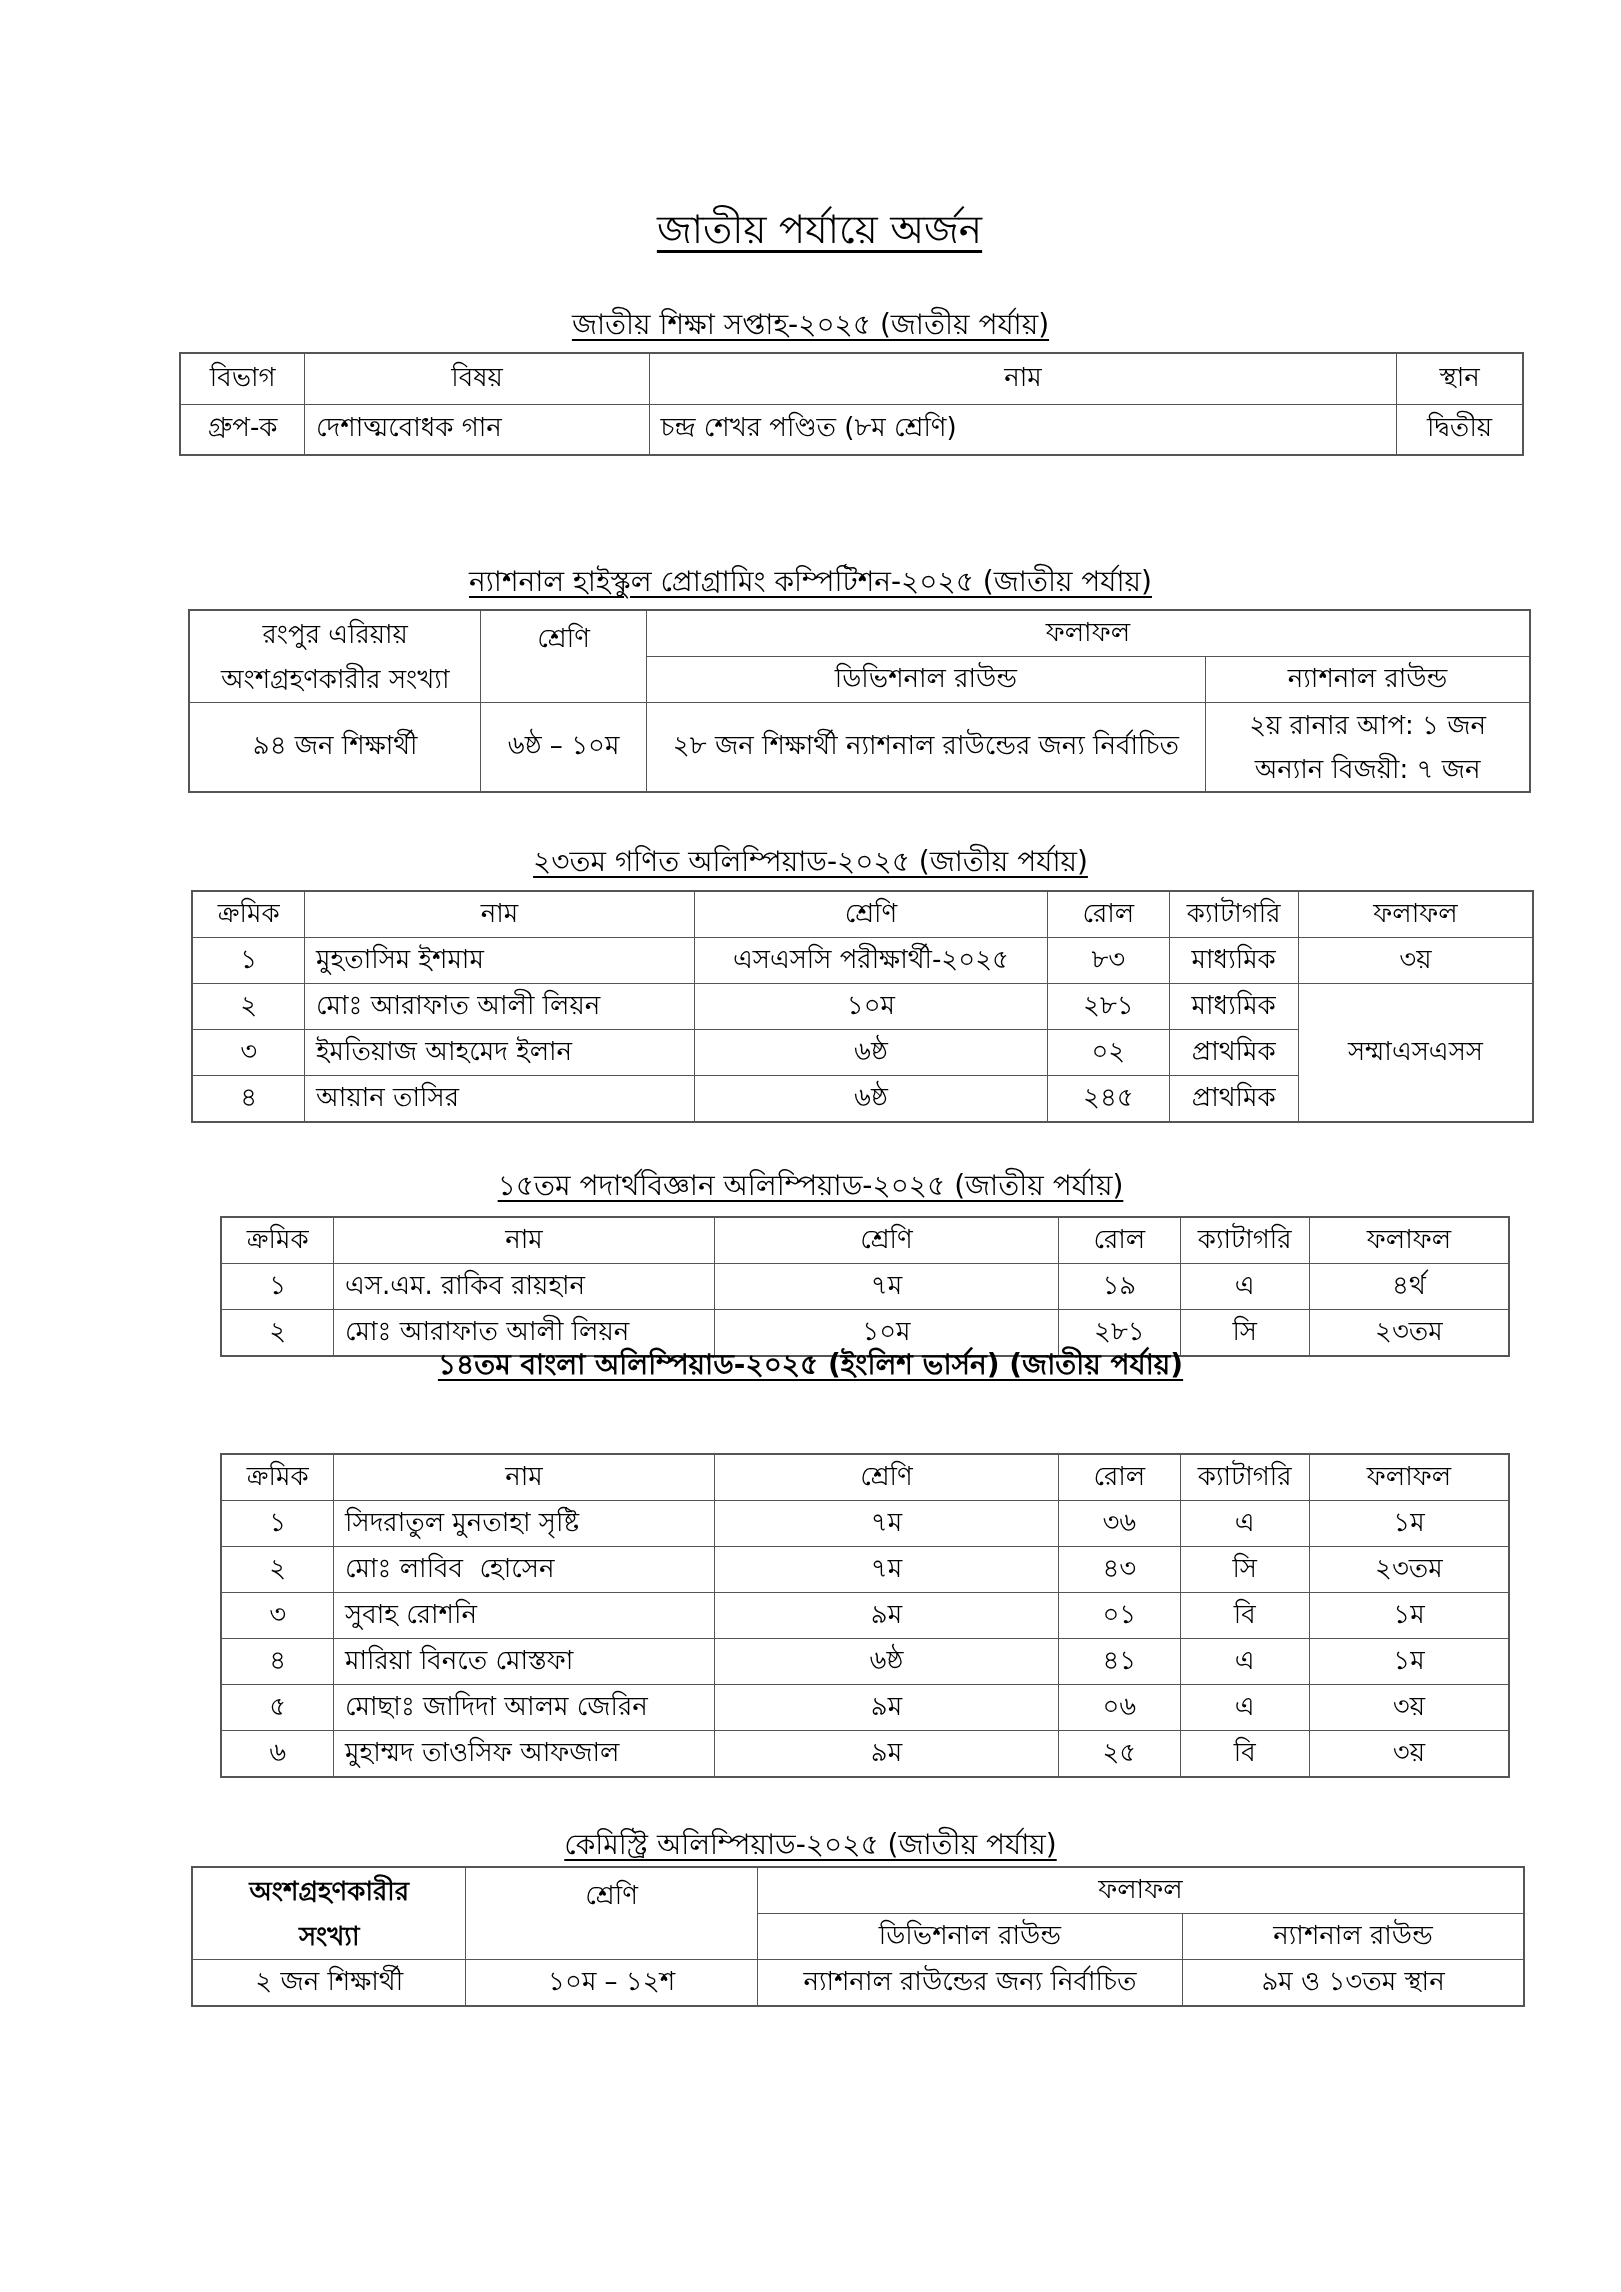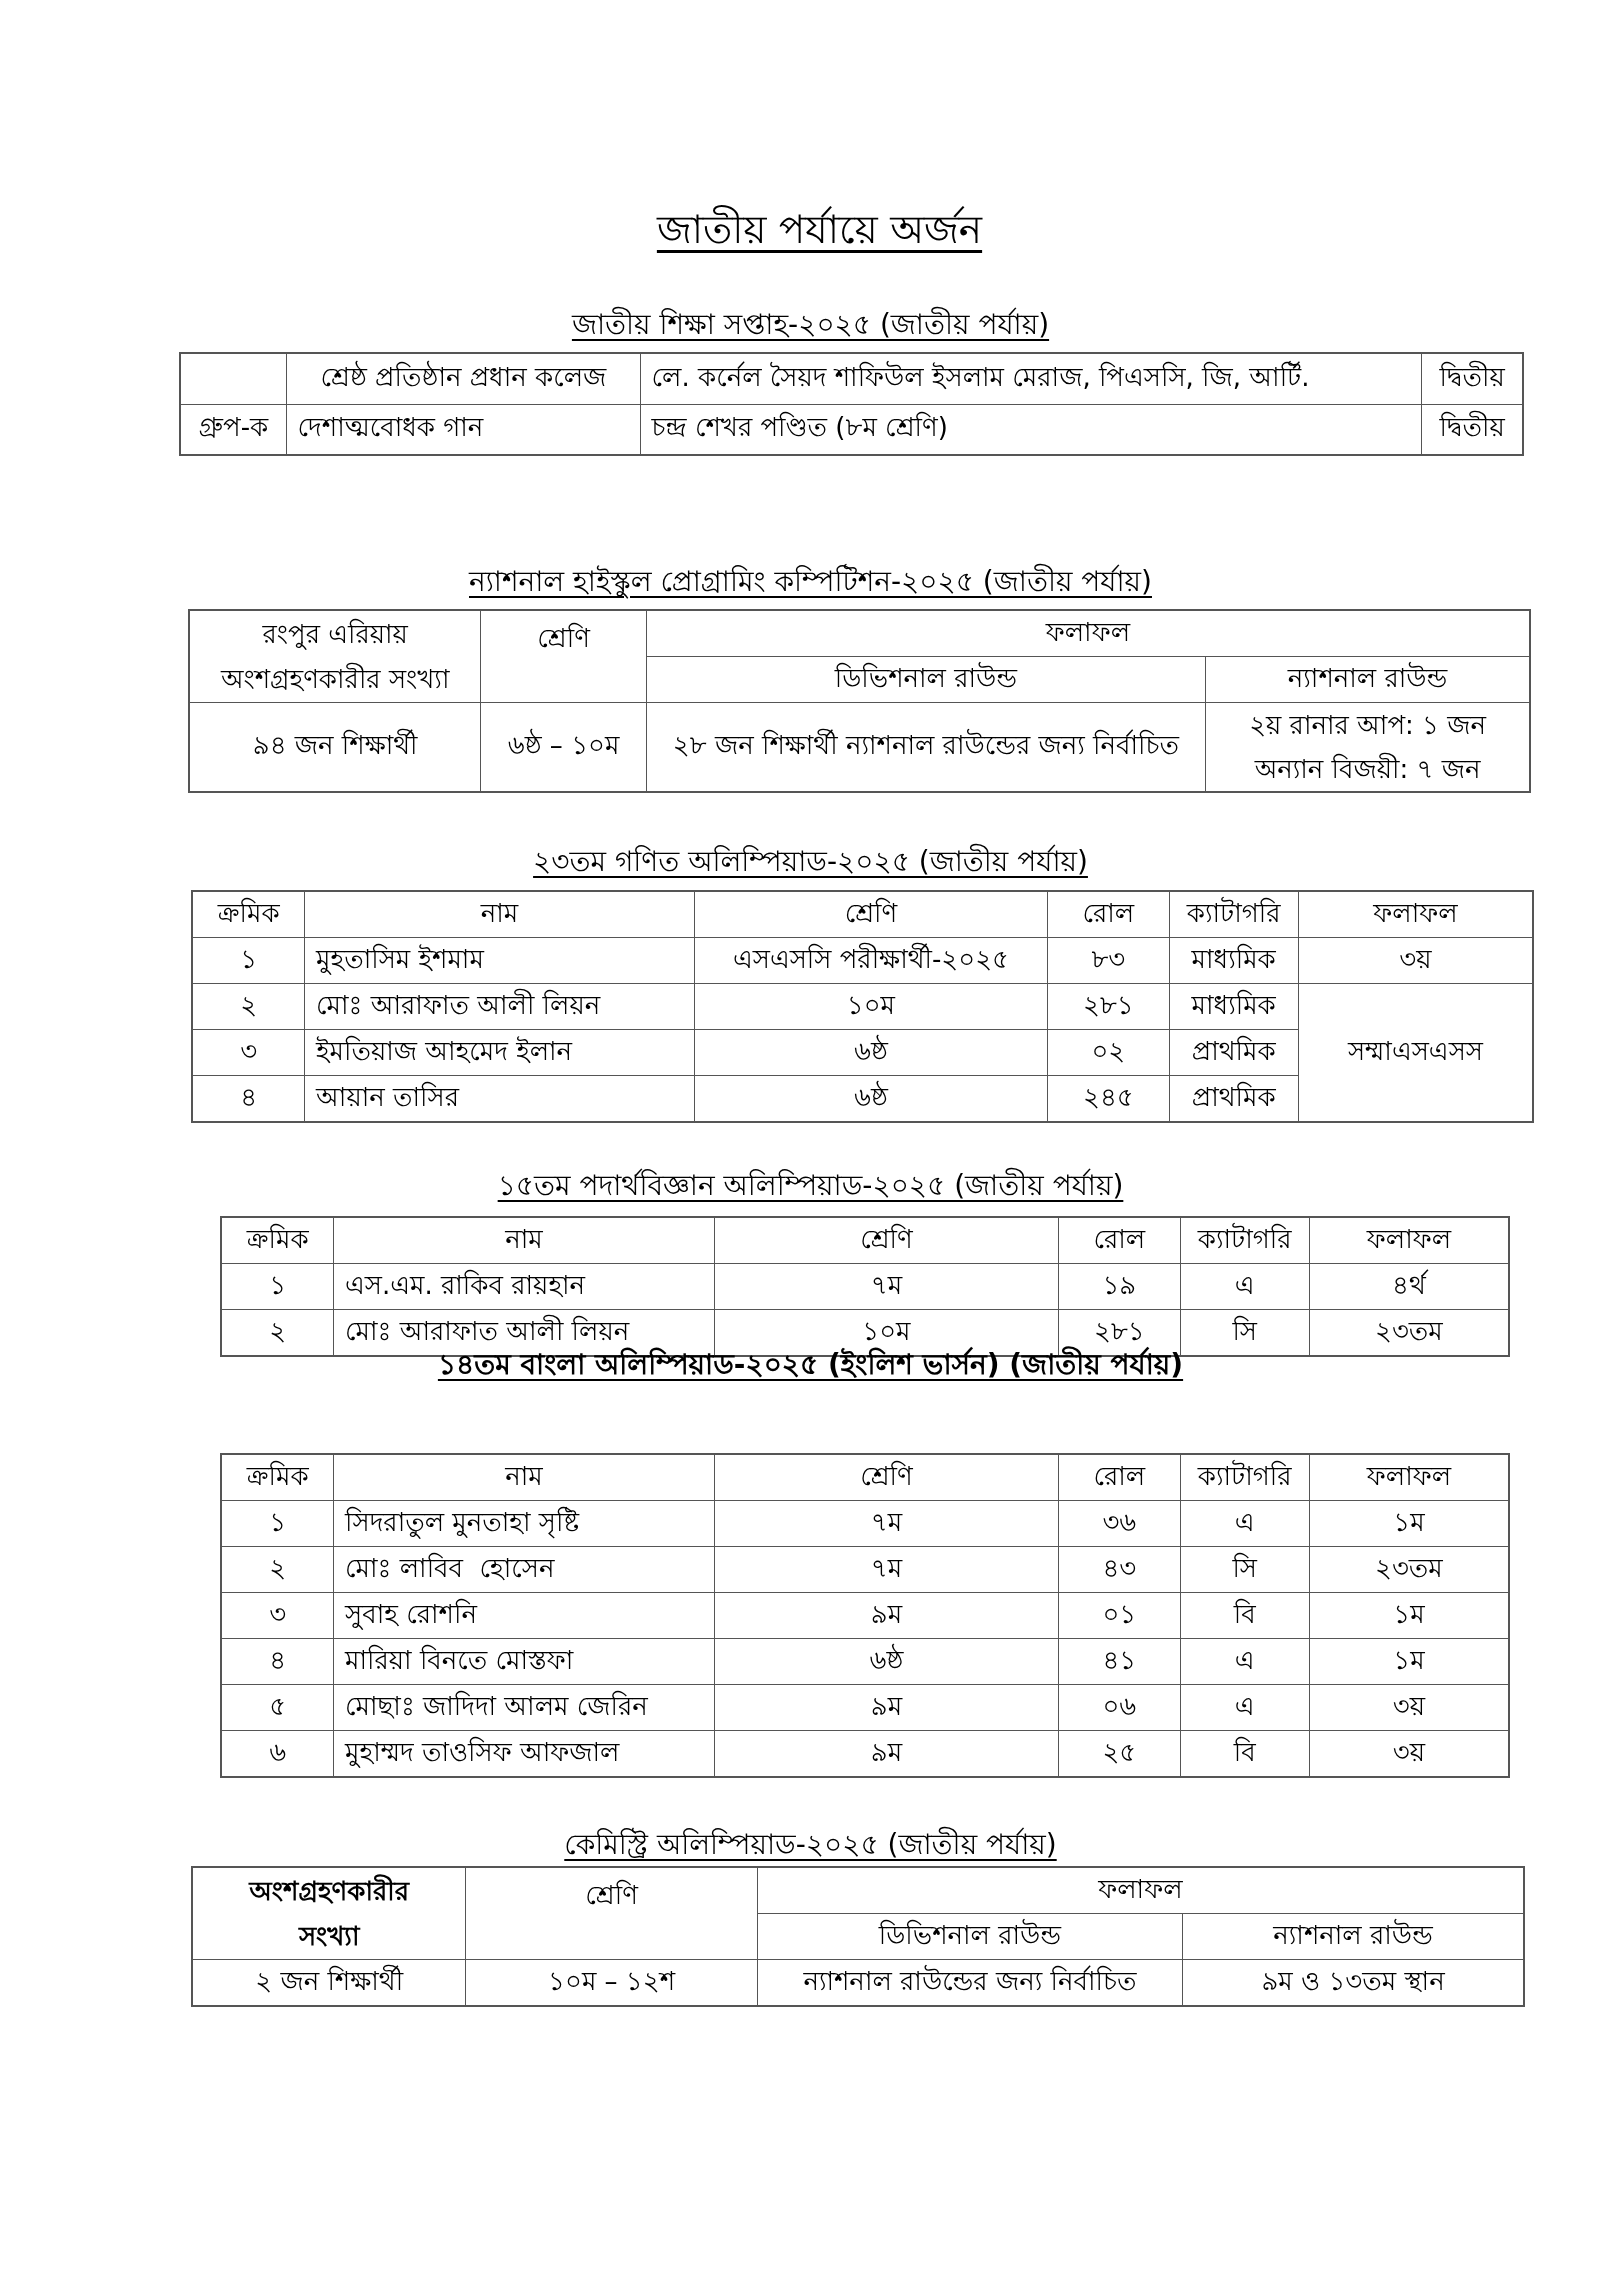--- a/index.html
+++ b/index.html
@@ -17,25 +17,25 @@
   table.outer { border: 2.7px solid #555; }
 </style>
 </head>
 <body>
 
 <div class="title"><span>জাতীয় পর্যায়ে অর্জন</span></div>
 
 <div class="caption" style="top:303px;"><span>জাতীয় শিক্ষা সপ্তাহ-২০২৫ (জাতীয় পর্যায়)</span></div>
 <table class="outer" style="left:179px; top:352px; width:1345px;">
   <tbody>
-  <tr style="height:51px;">
-    <td></td>
-    <td>শ্রেষ্ঠ প্রতিষ্ঠান প্রধান কলেজ</td>
-    <td class="l">লে. কর্নেল সৈয়দ শাফিউল ইসলাম মেরাজ, পিএসসি, জি, আর্টি.</td>
-    <td>দ্বিতীয়</td>
+      <tr style="height:51px;">
+    <td style="width:102px;">বিভাগ</td>
+    <td style="width:322px;">বিষয়</td>
+    <td style="width:725px;">নাম</td>
+    <td>স্থান</td>
   </tr>
   <tr style="height:51px;padding-left:37px;">
     <td>গ্রুপ-ক</td>
     <td class="l">দেশাত্মবোধক গান</td>
     <td class="l">চন্দ্র শেখর পণ্ডিত (৮ম শ্রেণি)</td>
     <td>দ্বিতীয়</td>
   </tr>
 </tbody>
   </table>
 

